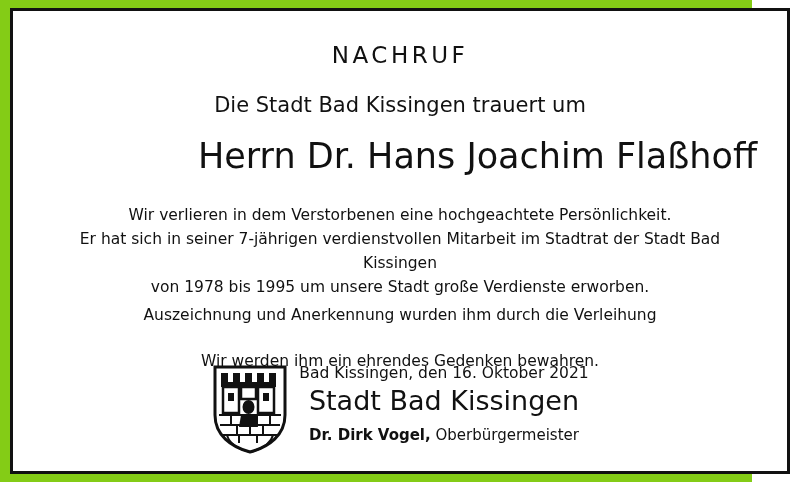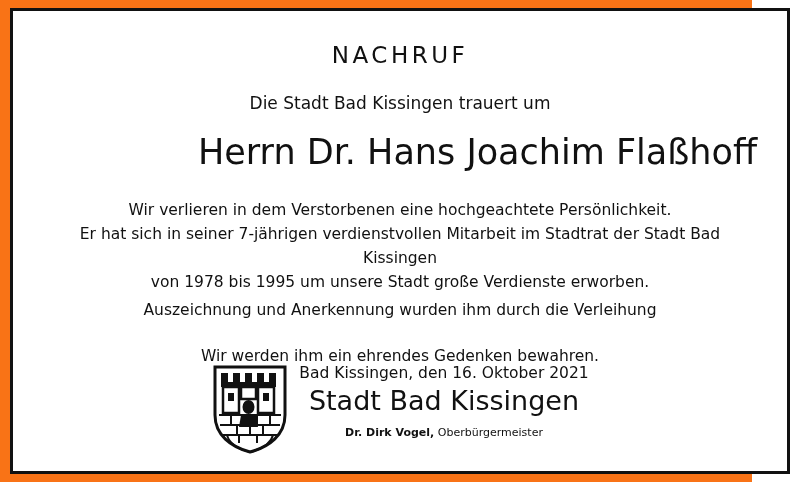--- a/index.html
+++ b/index.html
@@ -11,21 +11,21 @@
     width: 800px;
     height: 482px;
     font-family: "DejaVu Sans", "Liberation Sans", sans-serif;
     color: #111111;
     overflow: hidden;
   }
   .page {
     position: relative;
     width: 752px;
     height: 482px;
-    background: #f97316;
+    background: #84cc16;
     box-sizing: border-box;
   }
   
   .notice-frame {
     position: absolute;
     left: 10px;
     top: 8px;
     width: 780px;
     height: 466px;
     border: 3px solid #111111;
@@ -44,21 +44,21 @@
   }
   .heading {
     font-size: 23px;
     letter-spacing: 3.5px;
     font-weight: 400;
     color: #111111;
     margin: 14px 0 0 0;
     line-height: 1.1;
   }
   .lead {
-    font-size: 17px;
+    font-size: 21px;
     margin: 25px 0 8px 0;
     color: #111111;
     line-height: 1.2;
   }
   .name {
     font-size: 35px;
     font-weight: 400;
     margin: 18px 0 4px 0;
     color: #111111;
     letter-spacing: 0px;
@@ -107,21 +107,21 @@
     color: #111111;
     line-height: 1.3;
   }
   .sig-city {
     font-size: 27px;
     color: #111111;
     line-height: 1.25;
     margin-top: 1px;
   }
   .sig-person {
-    font-size: 11px;
+    font-size: 15px;
     color: #111111;
     margin-top: 8px;
     line-height: 1.3;
   }
   .sig-person .nm {
     font-weight: bold;
   }
 </style>
 </head>
 <body>

